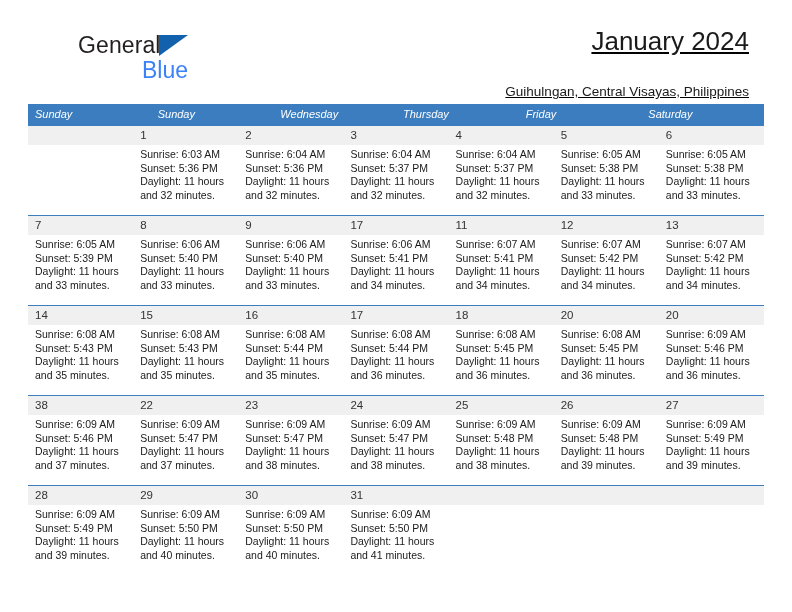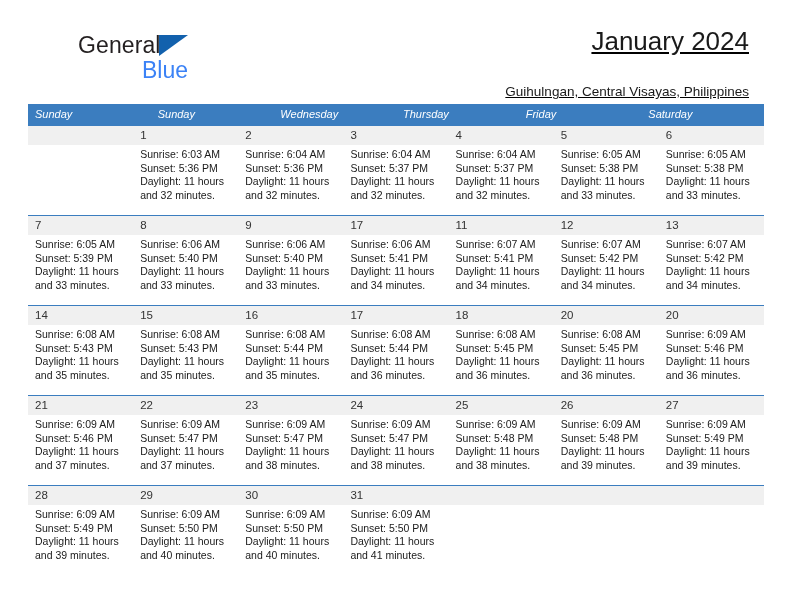--- a/index.html
+++ b/index.html
@@ -345,21 +345,21 @@
           <div class="info-line">Sunrise: 6:09 AM</div>
           <div class="info-line">Sunset: 5:46 PM</div>
           <div class="info-line">Daylight: 11 hours</div>
           <div class="info-line">and 36 minutes.</div>
         </div>
       </div>
     </div>
 
     <div class="week">
       <div class="week-numbers">
-        <div class="daynum-cell">21</div>
+        <div class="daynum-cell">38</div>
         <div class="daynum-cell">22</div>
         <div class="daynum-cell">23</div>
         <div class="daynum-cell">24</div>
         <div class="daynum-cell">25</div>
         <div class="daynum-cell">26</div>
         <div class="daynum-cell">27</div>
       </div>
       <div class="week-body">
         <div class="info-cell">
           <div class="info-line">Sunrise: 6:09 AM</div>

